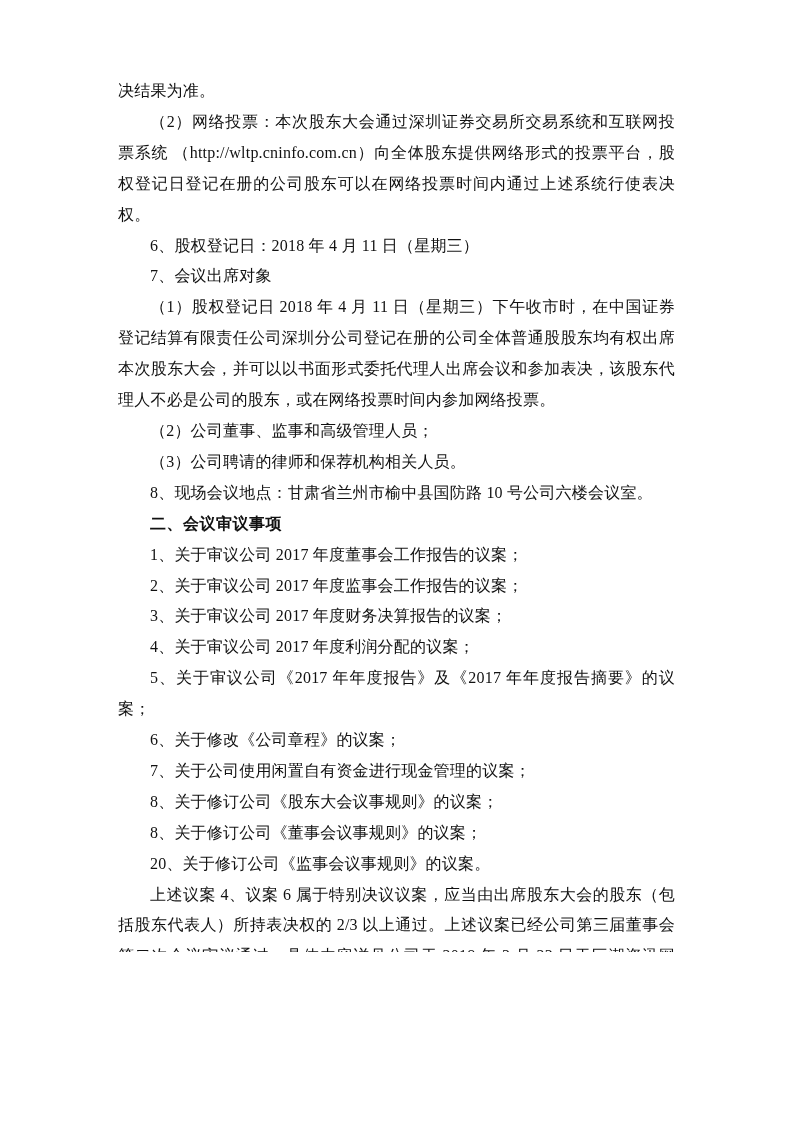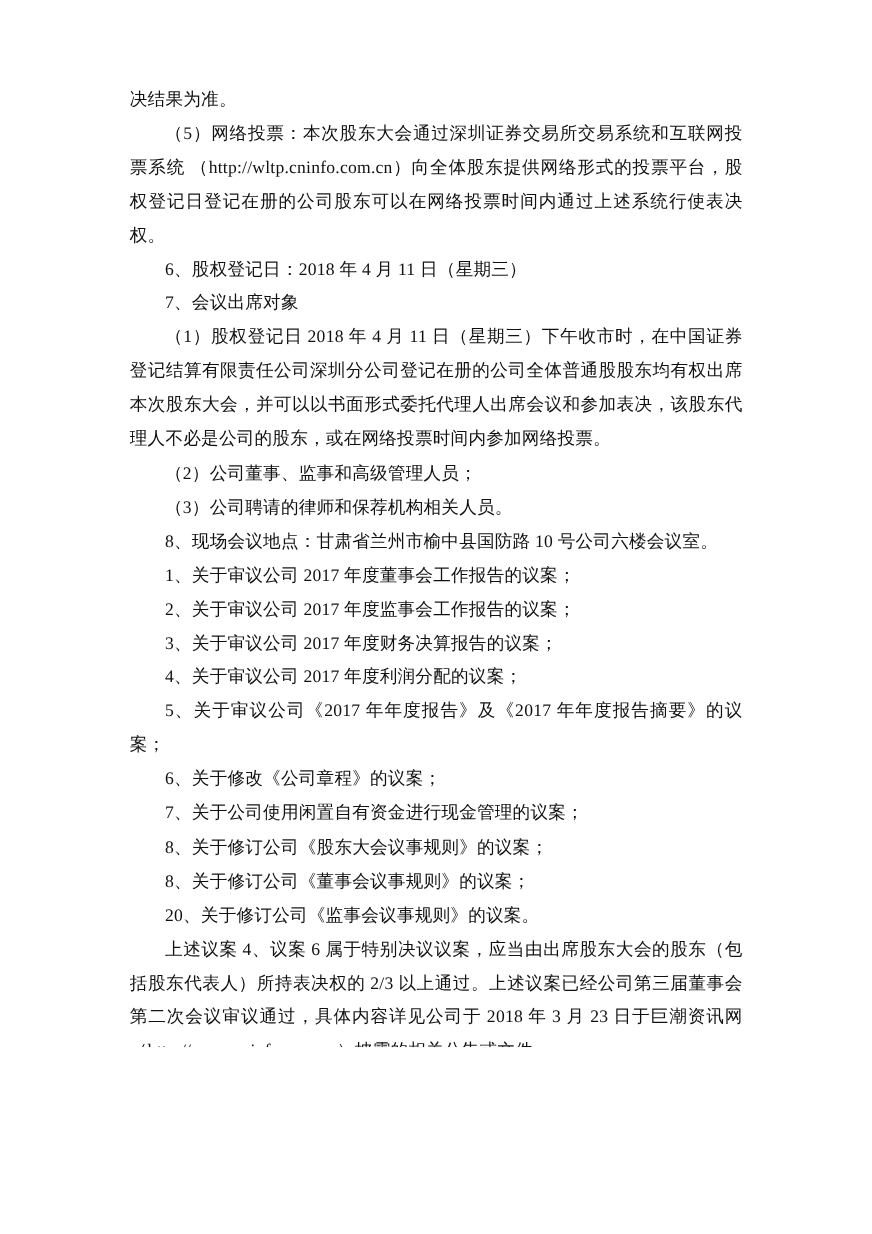--- a/index.html
+++ b/index.html
@@ -38,27 +38,28 @@
     letter-spacing: 0.5px;
   }
 </style>
 </head>
 <body>
 
 <div class="page">
   <div class="content">
 
   <p class="para noindent">决结果为准。</p>
-      <p class="para">（5）网络投票：本次股东大会通过深圳证券交易所交易系统和互联网投票系统 （http://wltp.cninfo.com.cn）向全体股东提供网络形式的投票平台，股权登记日登记在册的公司股东可以在网络投票时间内通过上述系统行使表决权。</p>
+      <p class="para">（2）网络投票：本次股东大会通过深圳证券交易所交易系统和互联网投票系统 （http://wltp.cninfo.com.cn）向全体股东提供网络形式的投票平台，股权登记日登记在册的公司股东可以在网络投票时间内通过上述系统行使表决权。</p>
       <p class="para">6、股权登记日：2018 年 4 月 11 日（星期三）</p>
       <p class="para">7、会议出席对象</p>
       <p class="para">（1）股权登记日 2018 年 4 月 11 日（星期三）下午收市时，在中国证券登记结算有限责任公司深圳分公司登记在册的公司全体普通股股东均有权出席本次股东大会，并可以以书面形式委托代理人出席会议和参加表决，该股东代理人不必是公司的股东，或在网络投票时间内参加网络投票。</p>
       <p class="para">（2）公司董事、监事和高级管理人员；</p>
       <p class="para">（3）公司聘请的律师和保荐机构相关人员。</p>
       <p class="para">8、现场会议地点：甘肃省兰州市榆中县国防路 10 号公司六楼会议室。</p>
+      <p class="para heading">二、会议审议事项</p>
       <p class="para">1、关于审议公司 2017 年度董事会工作报告的议案；</p>
       <p class="para">2、关于审议公司 2017 年度监事会工作报告的议案；</p>
       <p class="para">3、关于审议公司 2017 年度财务决算报告的议案；</p>
       <p class="para">4、关于审议公司 2017 年度利润分配的议案；</p>
       <p class="para">5、关于审议公司《2017 年年度报告》及《2017 年年度报告摘要》的议案；</p>
       <p class="para">6、关于修改《公司章程》的议案；</p>
       <p class="para">7、关于公司使用闲置自有资金进行现金管理的议案；</p>
       <p class="para">8、关于修订公司《股东大会议事规则》的议案；</p>
       <p class="para">8、关于修订公司《董事会议事规则》的议案；</p>
       <p class="para">20、关于修订公司《监事会议事规则》的议案。</p>

